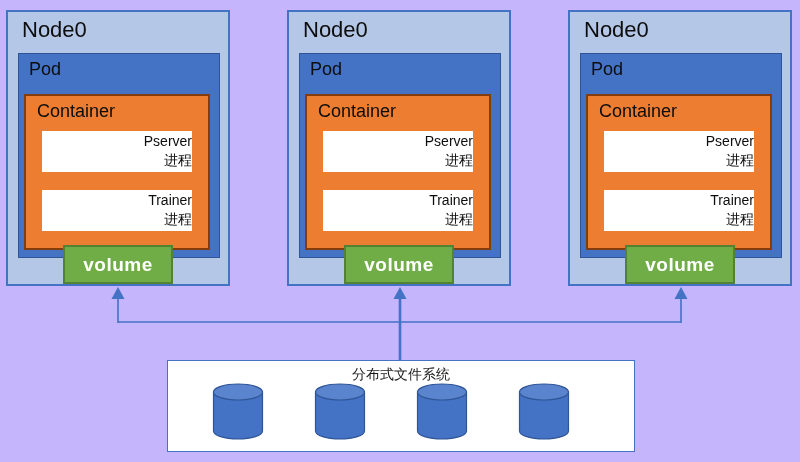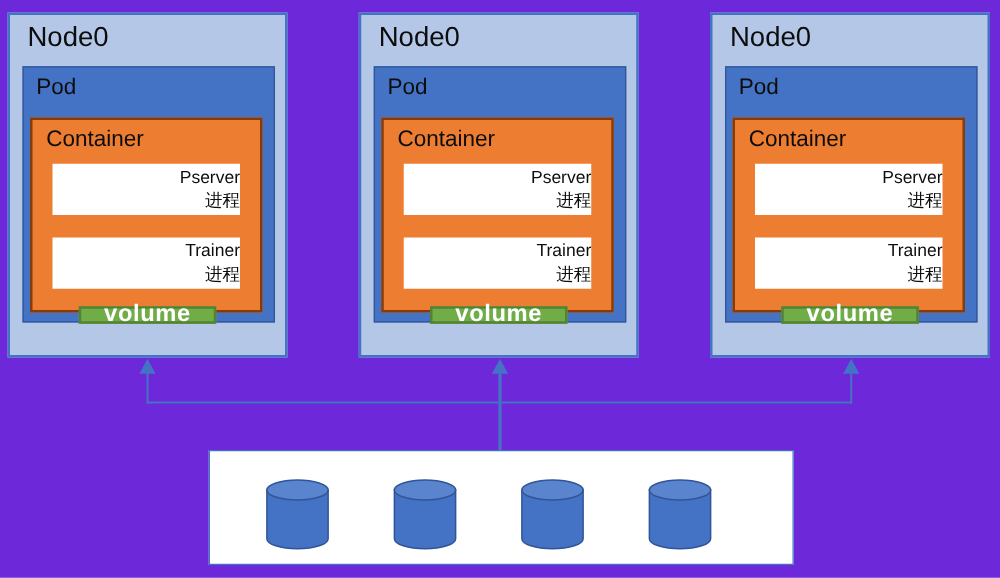--- a/index.html
+++ b/index.html
@@ -7,21 +7,21 @@
     --pod-fill:#4472c4; --pod-border:#2f5597;
     --container-fill:#ed7d31; --container-border:#843c0c;
     --process-fill:#ffffff;
     --volume-fill:#70ad47; --volume-border:#548235; --volume-text:#ffffff;
     --storage-fill:#ffffff; --storage-border:#4472c4;
     --cylinder-fill:#4472c4; --cylinder-top:#5b84ce; --cylinder-border:#2f5597;
     --arrow:#4472c4; --text:#0d0d0d;
   }
   *{margin:0;padding:0;box-sizing:border-box}
   body{background:#fff;font-family:"Liberation Sans","DejaVu Sans",sans-serif;color:var(--text)}
-  .canvas{position:relative;width:800px;height:462px;background:#6d28d9;overflow:hidden}
+  .canvas{position:relative;width:800px;height:462px;background:#c4b5fd;overflow:hidden}
 
   .overlay{position:absolute;left:0;top:0;pointer-events:none}
   .line{stroke:var(--arrow);fill:none}
   .head{fill:var(--arrow);stroke:none}
 
   .node{position:absolute;top:10px;width:224px;height:276px;
         background:var(--node-fill);border:2px solid var(--node-border)}
   .node-title{position:absolute;left:14px;top:5px;font-size:22px;line-height:26px}
 
   .pod{position:absolute;left:10px;top:41px;width:202px;height:205px;
@@ -30,21 +30,21 @@
 
   .container-box{position:absolute;left:5px;top:40px;width:186px;height:156px;
         background:var(--container-fill);border:2.5px solid var(--container-border)}
   .container-title{position:absolute;left:11px;top:4px;font-size:18px;line-height:22px}
 
   .process{position:absolute;left:16px;width:150px;height:41px;background:var(--process-fill);
         text-align:right;font-size:14px;line-height:19px;padding-top:1px}
   .p1{top:35px}
   .p2{top:94px}
 
-  .volume{position:absolute;left:50%;transform:translateX(-50%);top:233px;width:110px;height:14px;
+  .volume{position:absolute;left:50%;transform:translateX(-50%);top:233px;width:110px;height:39px;
         background:var(--volume-fill);border:2px solid var(--volume-border);
         display:flex;align-items:center;justify-content:center}
   .volume span{color:var(--volume-text);font-size:19px;font-weight:600;letter-spacing:.5px}
 
   .storage{position:absolute;left:167px;top:360px;width:468px;height:92px;
         background:var(--storage-fill);border:1.5px solid var(--storage-border)}
   .storage-label{text-align:center;font-size:14px;margin-top:5px;color:#1a1a1a}
   .cyl{position:absolute;top:22px;width:52px;height:58px}
   .cyl-0{left:44px}.cyl-1{left:146px}.cyl-2{left:248px}.cyl-3{left:350px}
 </style>
@@ -120,20 +120,21 @@
           <div>进程</div>
         </div>
       </div>
     </div>
     <div class="volume">
       <span>volume</span>
     </div>
   </div>
 
   <div class="storage">
+    <div class="storage-label">分布式文件系统</div>
     <svg class="cyl cyl-0" viewBox="0 0 52 58">
       <path d="M1.5,9 V48 a24.5,8 0 0 0 49,0 V9 Z" fill="var(--cylinder-fill)" stroke="var(--cylinder-border)" stroke-width="1.2"></path>
       <ellipse cx="26" cy="9" rx="24.5" ry="8" fill="var(--cylinder-top)" stroke="var(--cylinder-border)" stroke-width="1.2"></ellipse>
     </svg>
     <svg class="cyl cyl-1" viewBox="0 0 52 58">
       <path d="M1.5,9 V48 a24.5,8 0 0 0 49,0 V9 Z" fill="var(--cylinder-fill)" stroke="var(--cylinder-border)" stroke-width="1.2"></path>
       <ellipse cx="26" cy="9" rx="24.5" ry="8" fill="var(--cylinder-top)" stroke="var(--cylinder-border)" stroke-width="1.2"></ellipse>
     </svg>
     <svg class="cyl cyl-2" viewBox="0 0 52 58">
       <path d="M1.5,9 V48 a24.5,8 0 0 0 49,0 V9 Z" fill="var(--cylinder-fill)" stroke="var(--cylinder-border)" stroke-width="1.2"></path>

